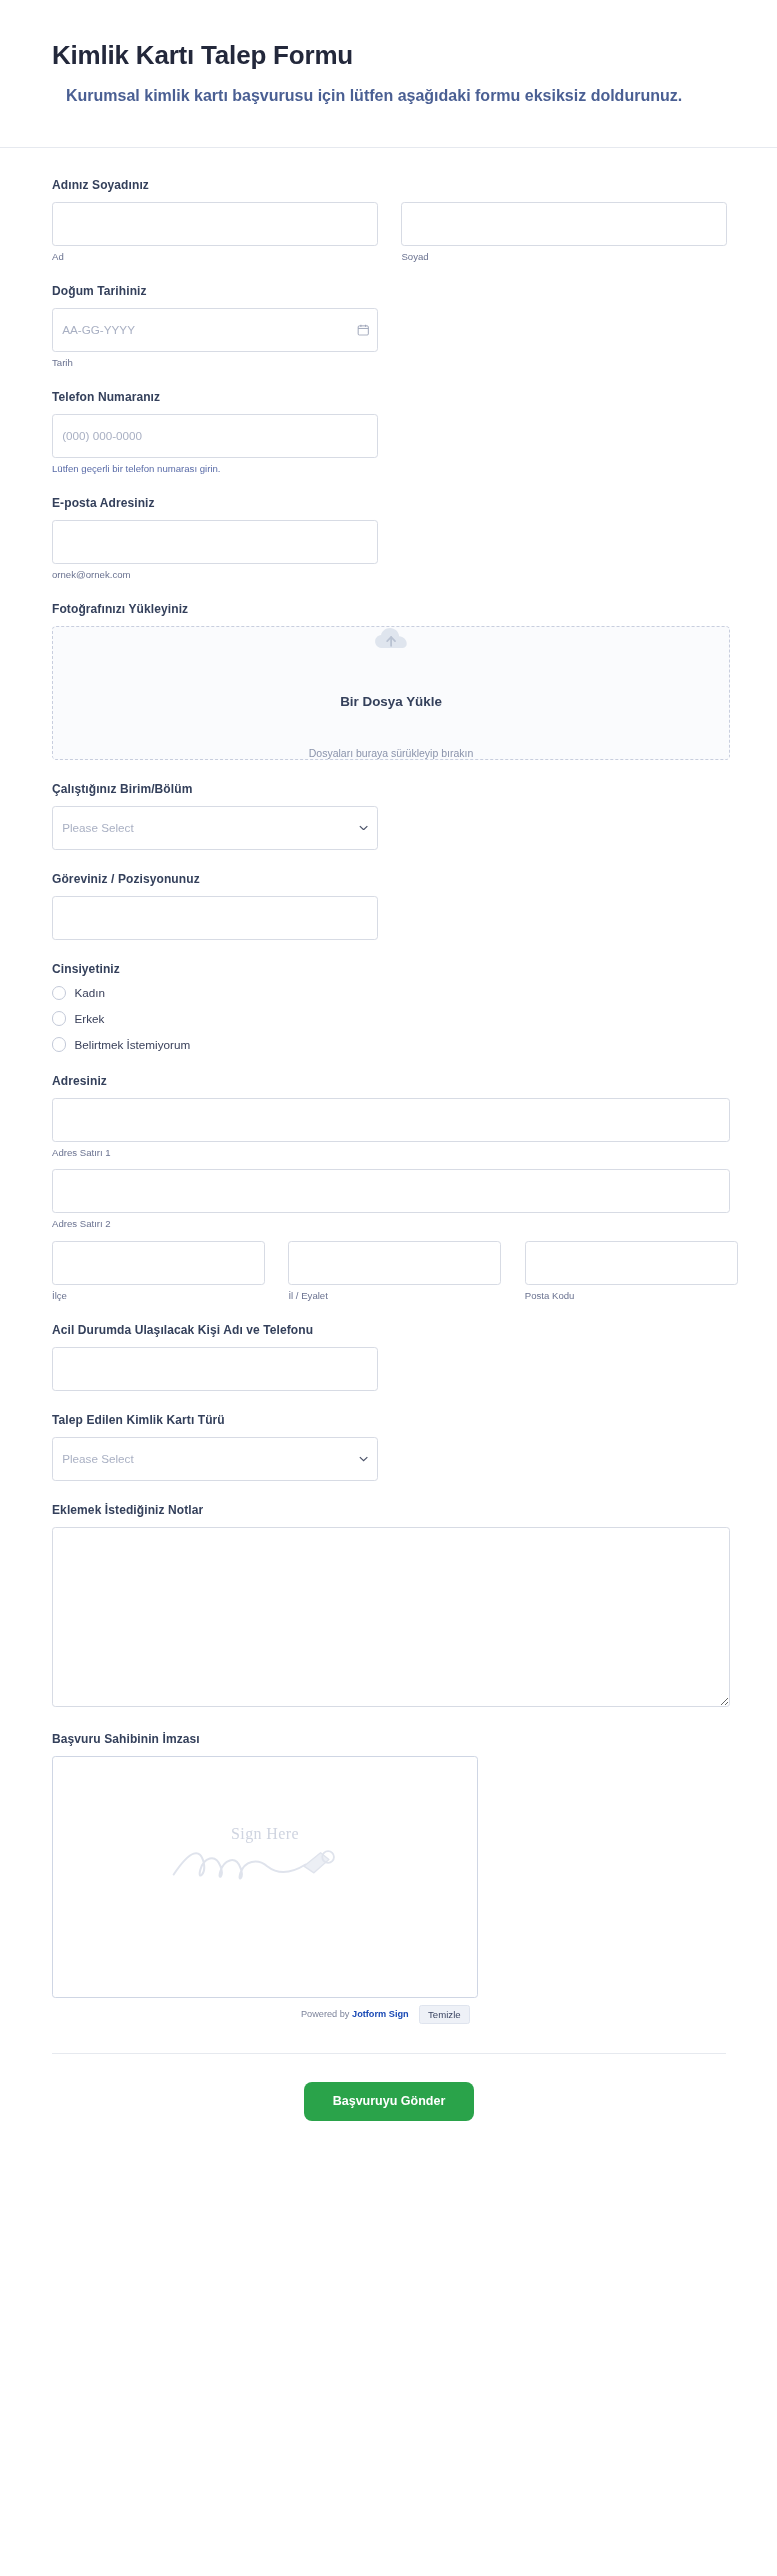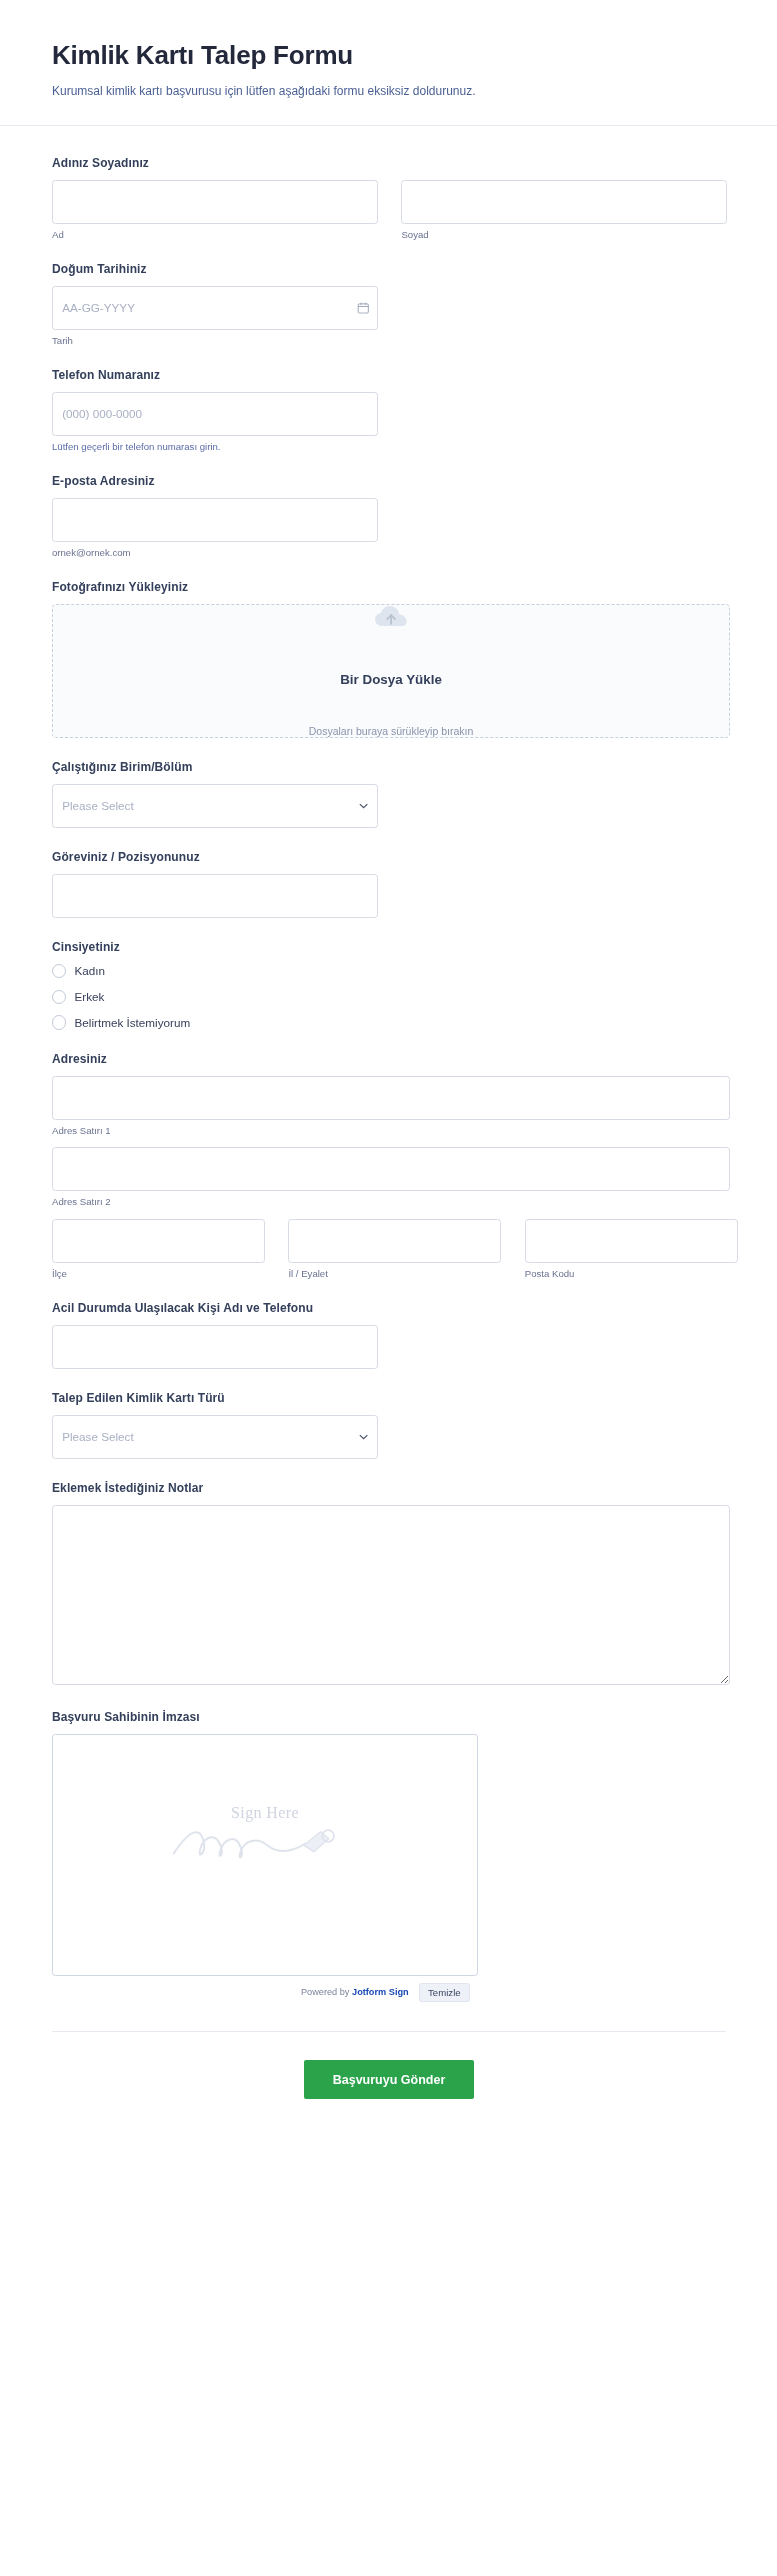--- a/index.html
+++ b/index.html
@@ -28,25 +28,25 @@
   }
   .form-title {
     font-size: 26px;
     font-weight: bold;
     color: #23283b;
     letter-spacing: -0.2px;
     margin: 0 0 11.7px 0;
     line-height: 1.2;
   }
   .form-subtitle {
-    font-size: 12px;
+    font-size: 16px;
     color: #3b5998;
-    margin: 0;
+    margin: 14px;
     line-height: 1.4;
-    font-weight: normal;
+    font-weight: bold;
     color: #4a5f93;
   }
 
   
   .form-body {
     padding: 30px 52px 0 52px;
   }
   .field {
     margin-bottom: 22px;
   }
@@ -228,21 +228,21 @@
     margin-top: 28.4px;
     border-top: 0.8px solid #e6e9ef;
     padding-top: 28.4px;
     display: flex;
     justify-content: center;
   }
   .submit-btn {
     background: #2aa34a;
     color: #fff;
     border: none;
-    border-radius: 2px;
+    border-radius: 8px;
     font-size: 12.5px;
     font-weight: bold;
     padding: 12.5px 28.4px;
     cursor: pointer;
     font-family: "Liberation Sans", sans-serif;
   }
 </style>
 </head>
 <body>
 

